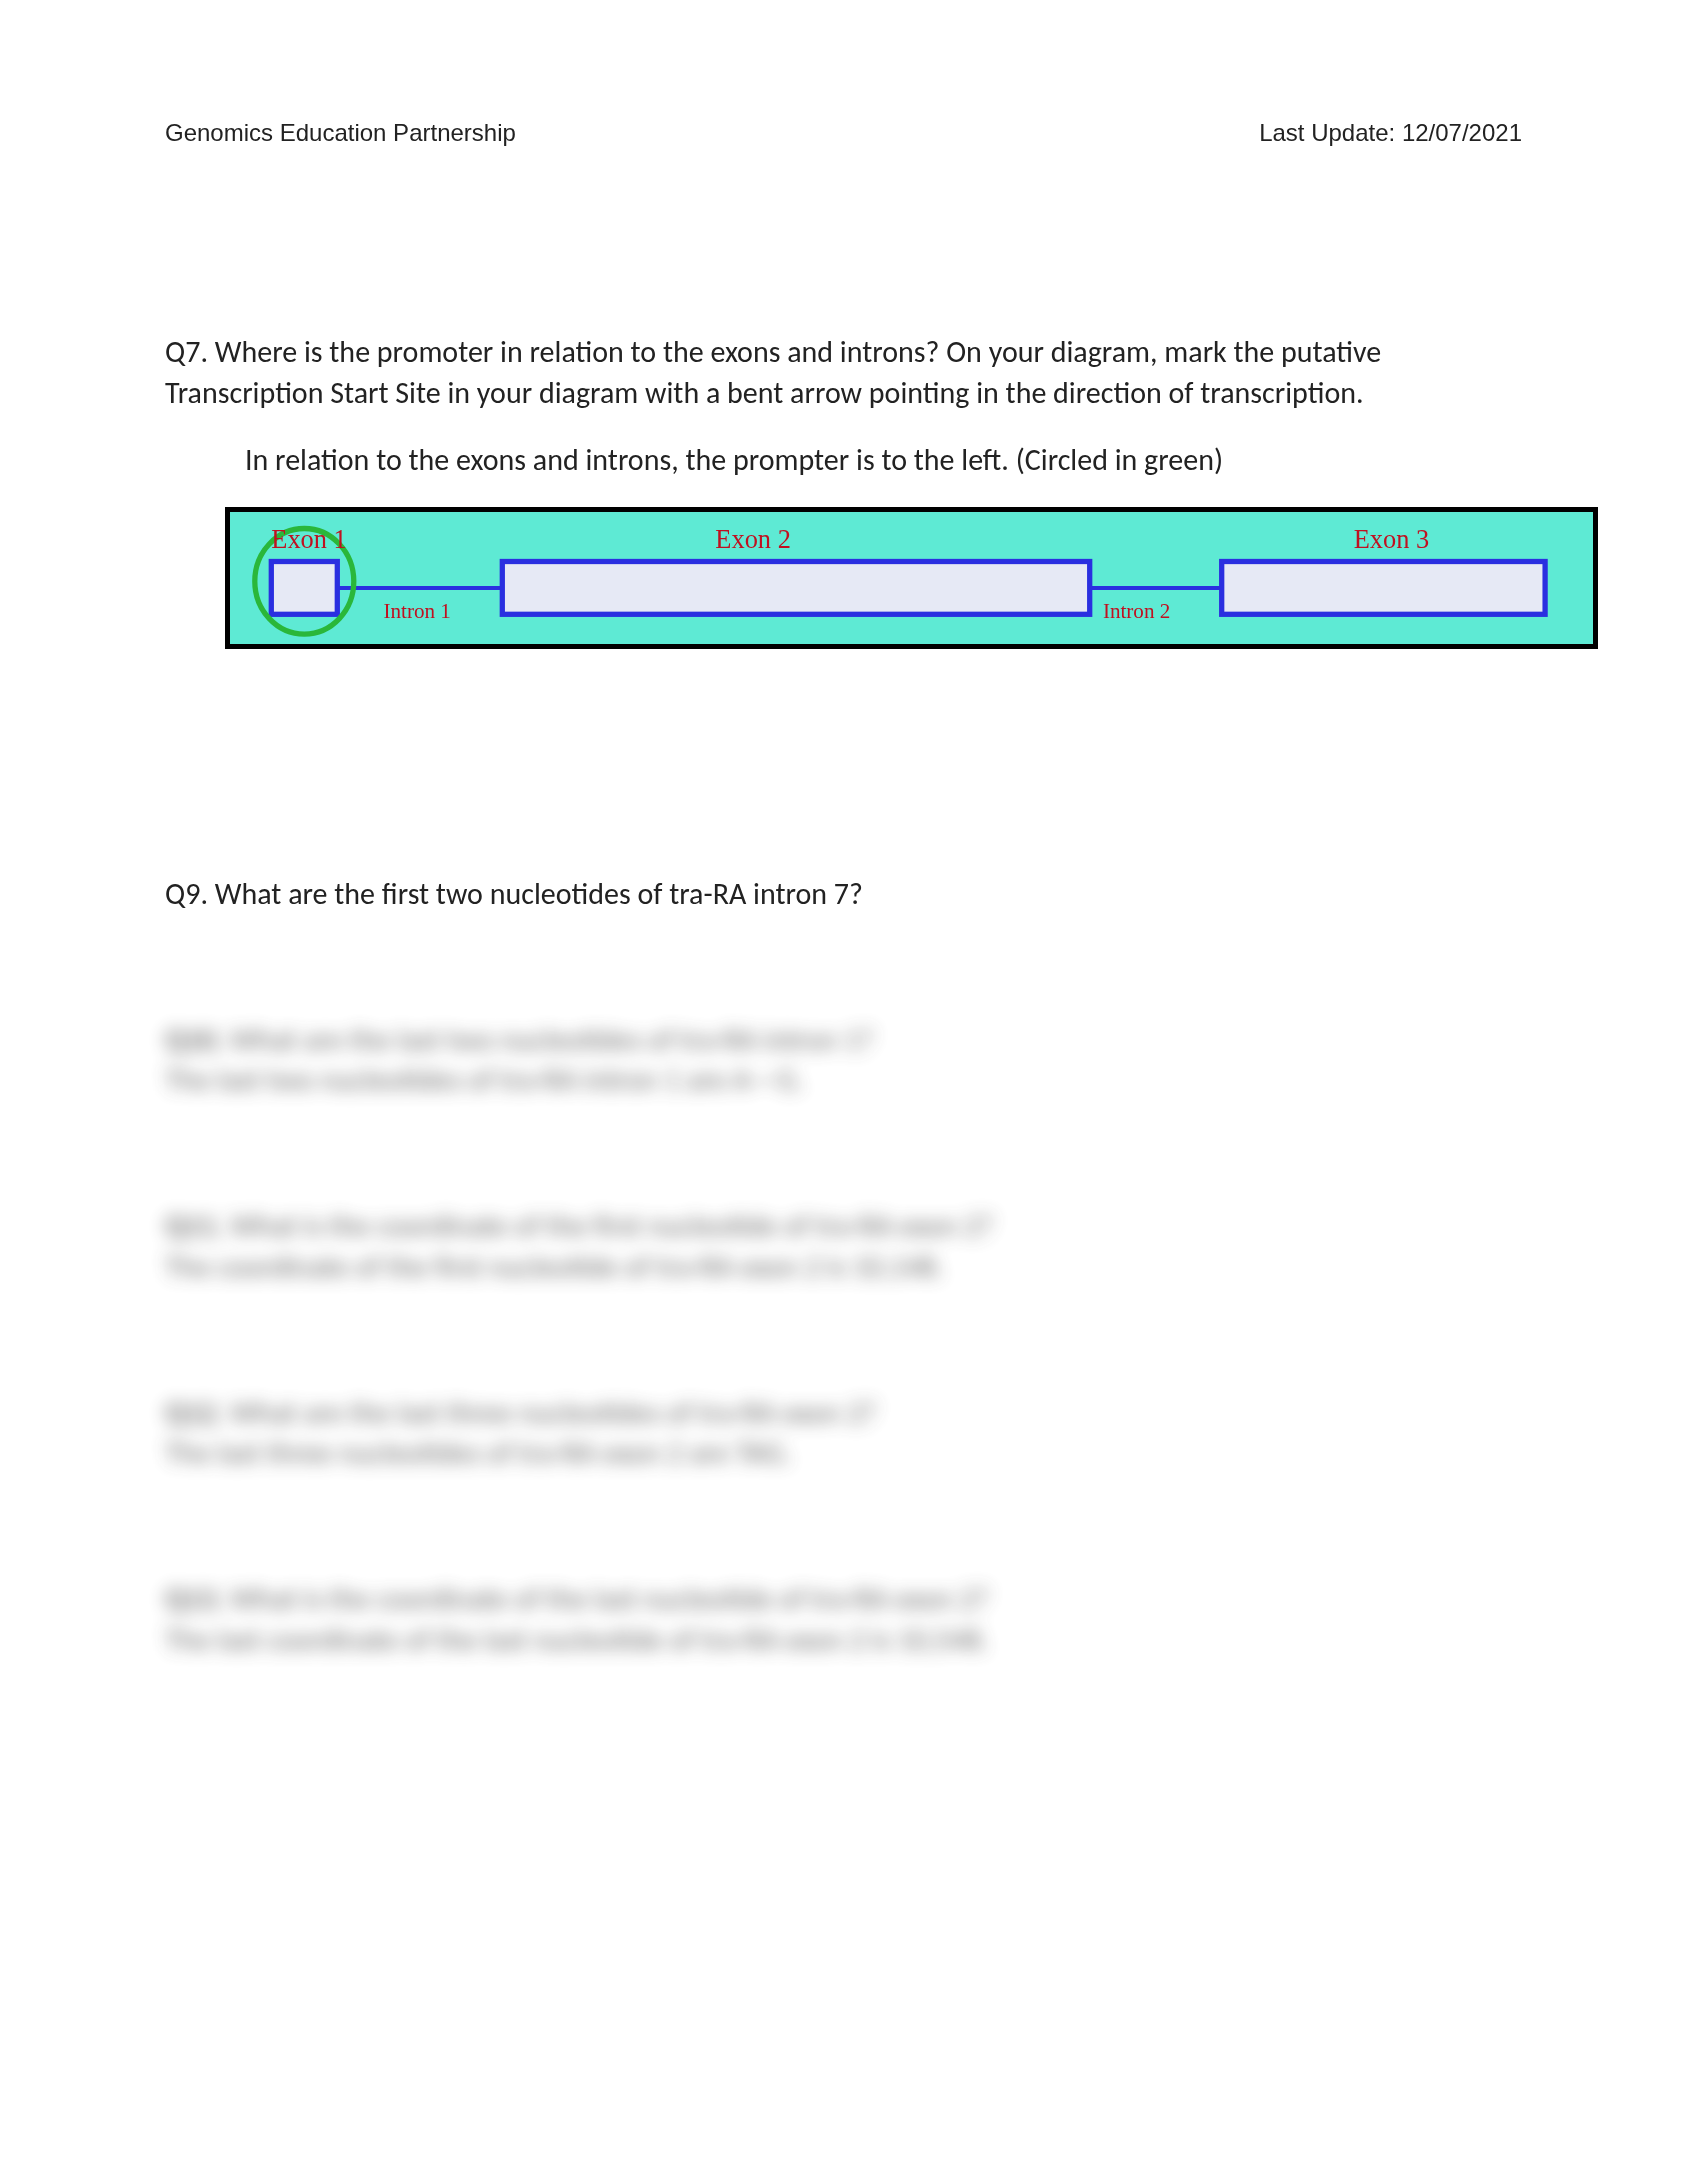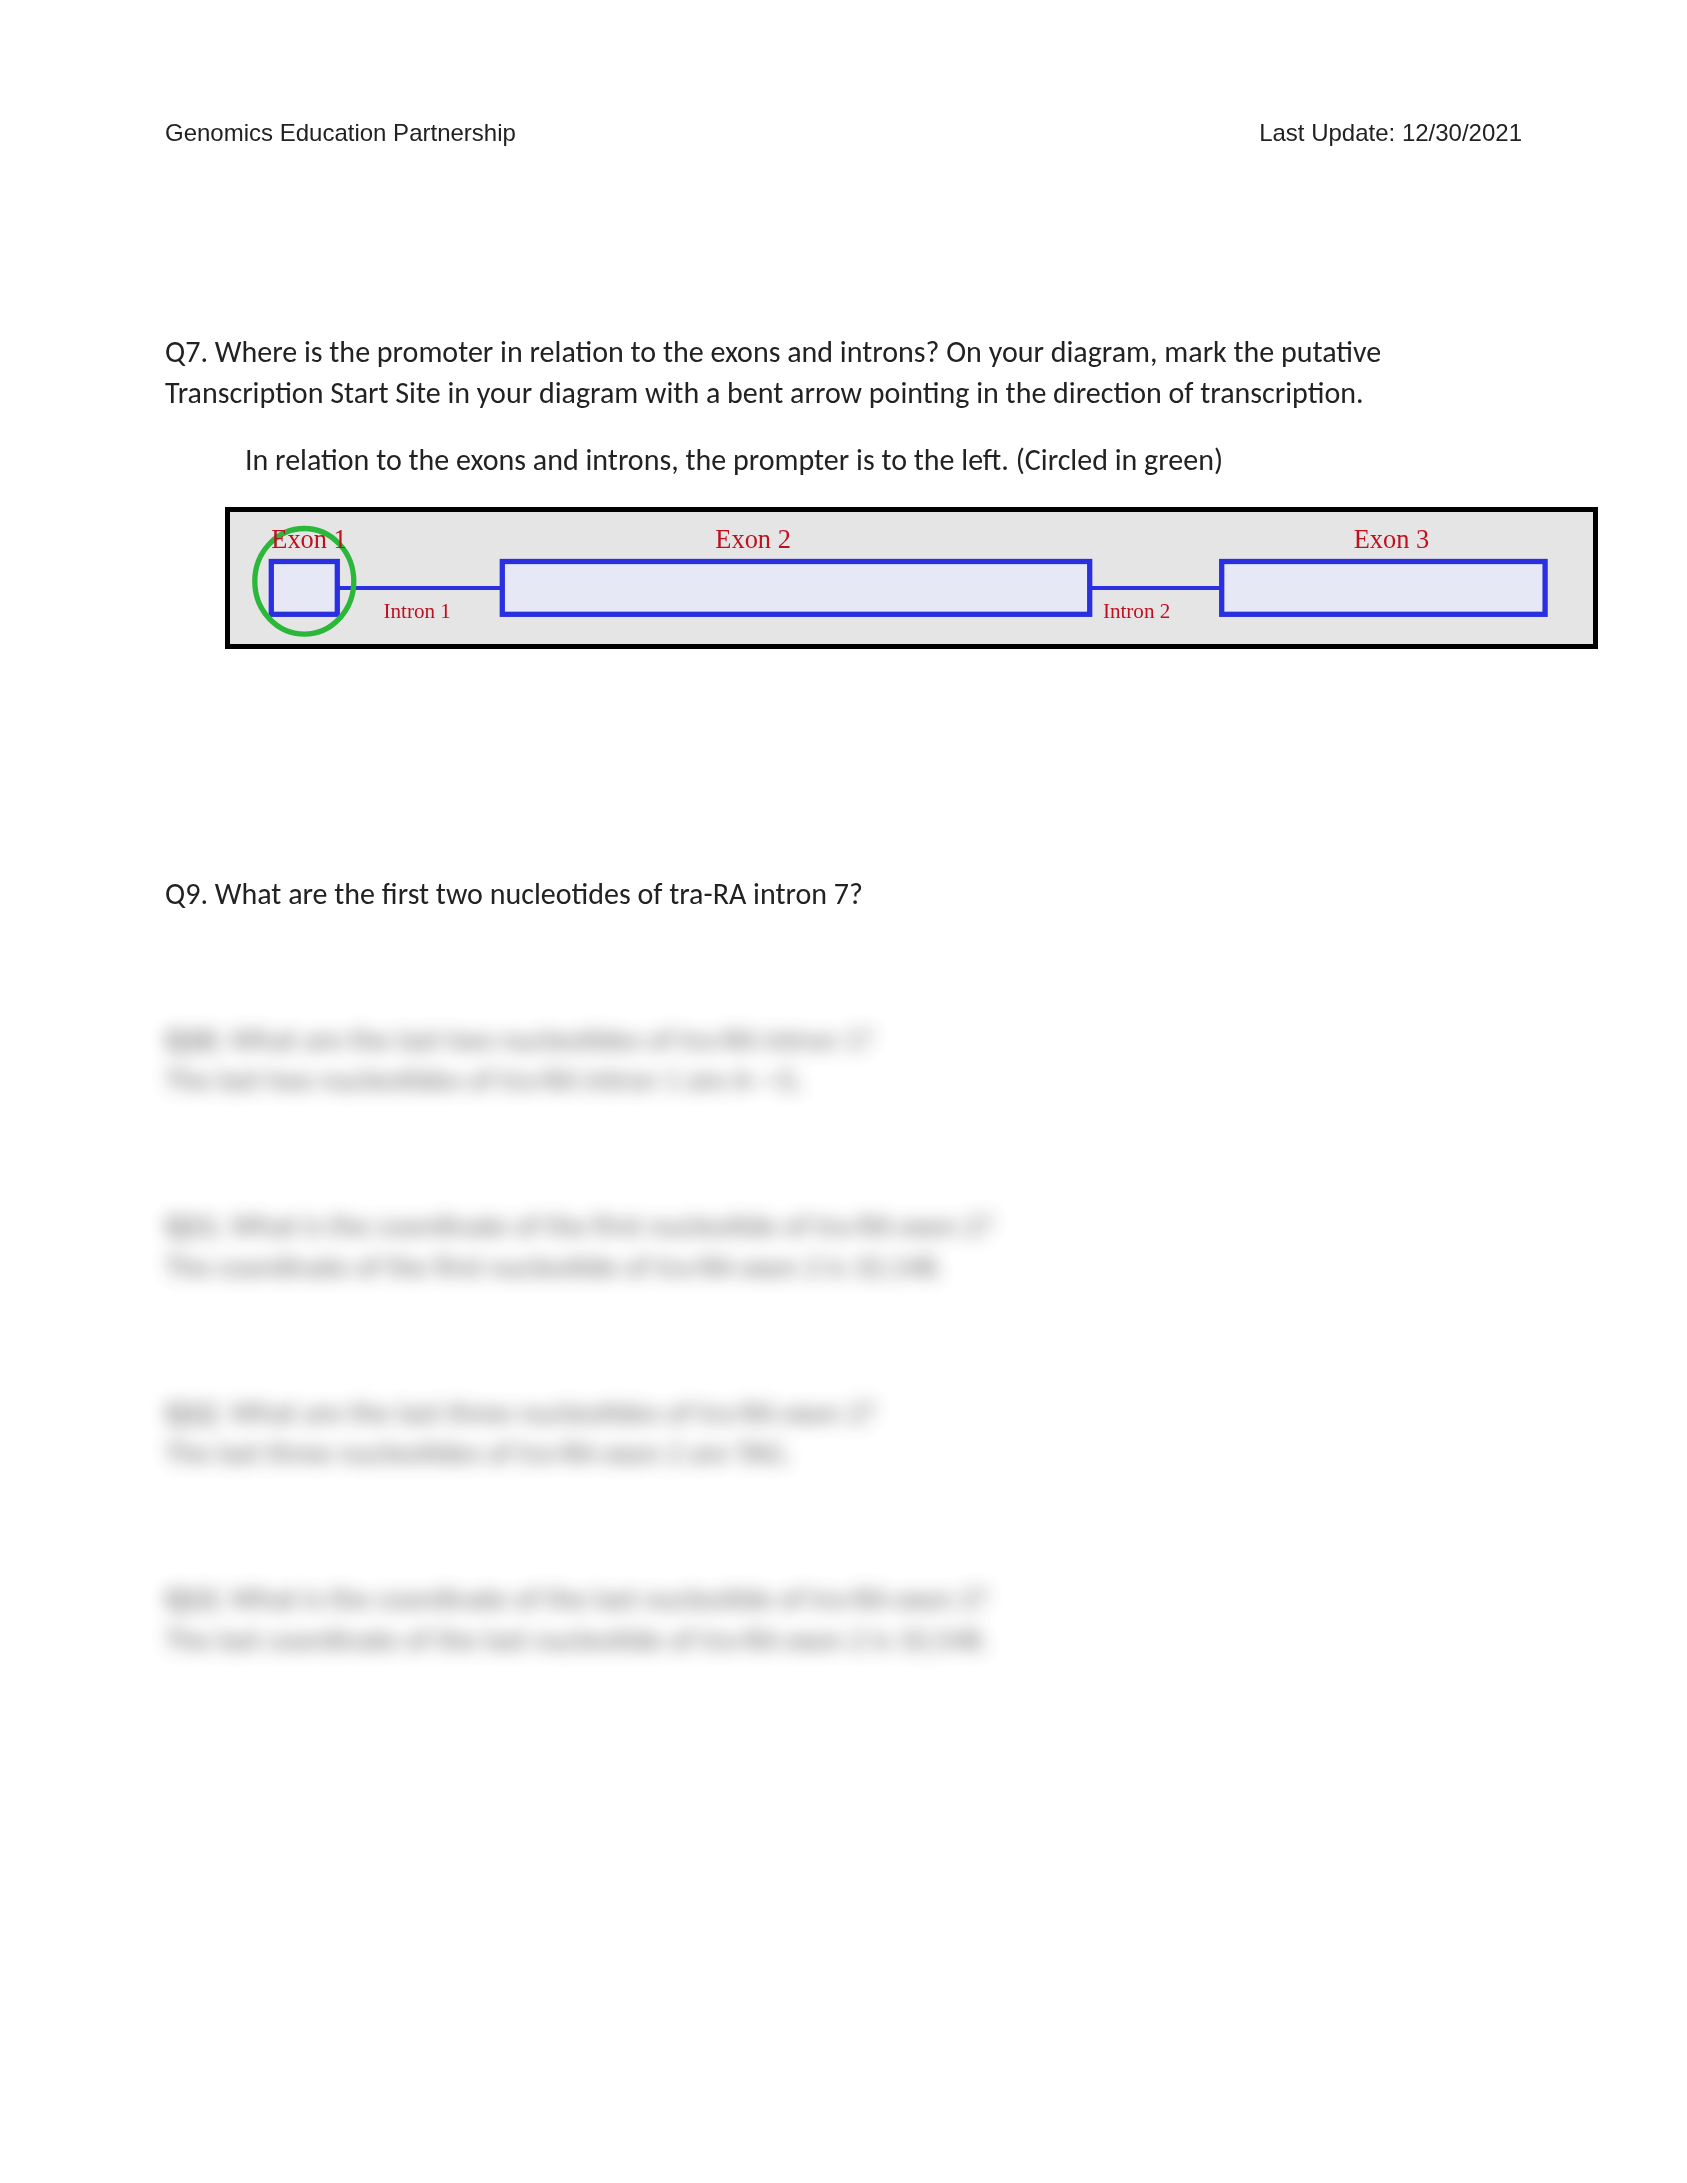--- a/index.html
+++ b/index.html
@@ -31,21 +31,21 @@
     margin-bottom: 26.5px;
   }
   .qblock .qlabel { font-weight: 400; text-align: center; }
   .indent { margin-left: 80px; }
   .diagram-wrap {
     margin: 20px 0 0 60px;
     border: 5.3px solid #000;
     width: 1363px;
     height: 132px;
     position: relative;
-    background: #e5e5e5;
+    background: #5eead4;
   }
   .diagram-wrap svg {
     display: block;
     width: 100%;
     height: 100%;
   }
   .hand {
     font-family: "Segoe Script", "Comic Sans MS", cursive;
     font-size: 40px;
   }
@@ -60,21 +60,21 @@
     color: #000;
   }
 </style>
 </head>
 <body>
 
 <div class="page">
 
   <div class="header">
     <span>Genomics Education Partnership</span>
-    <span>Last Update: 12/30/2021</span>
+    <span>Last Update: 12/07/2021</span>
   </div>
 
   <div class="qblock">
     <span class="qlabel">Q7.</span>
     <span>Where is the promoter in relation to the exons and introns? On your diagram, mark the putative Transcription Start Site in your diagram with a bent arrow pointing in the direction of transcription.</span>
   </div>
   <div class="qblock indent">In relation to the exons and introns, the prompter is to the left. (Circled in green)</div>
 
   <div class="diagram-wrap">
     <svg viewBox="0 0 2060 200">

